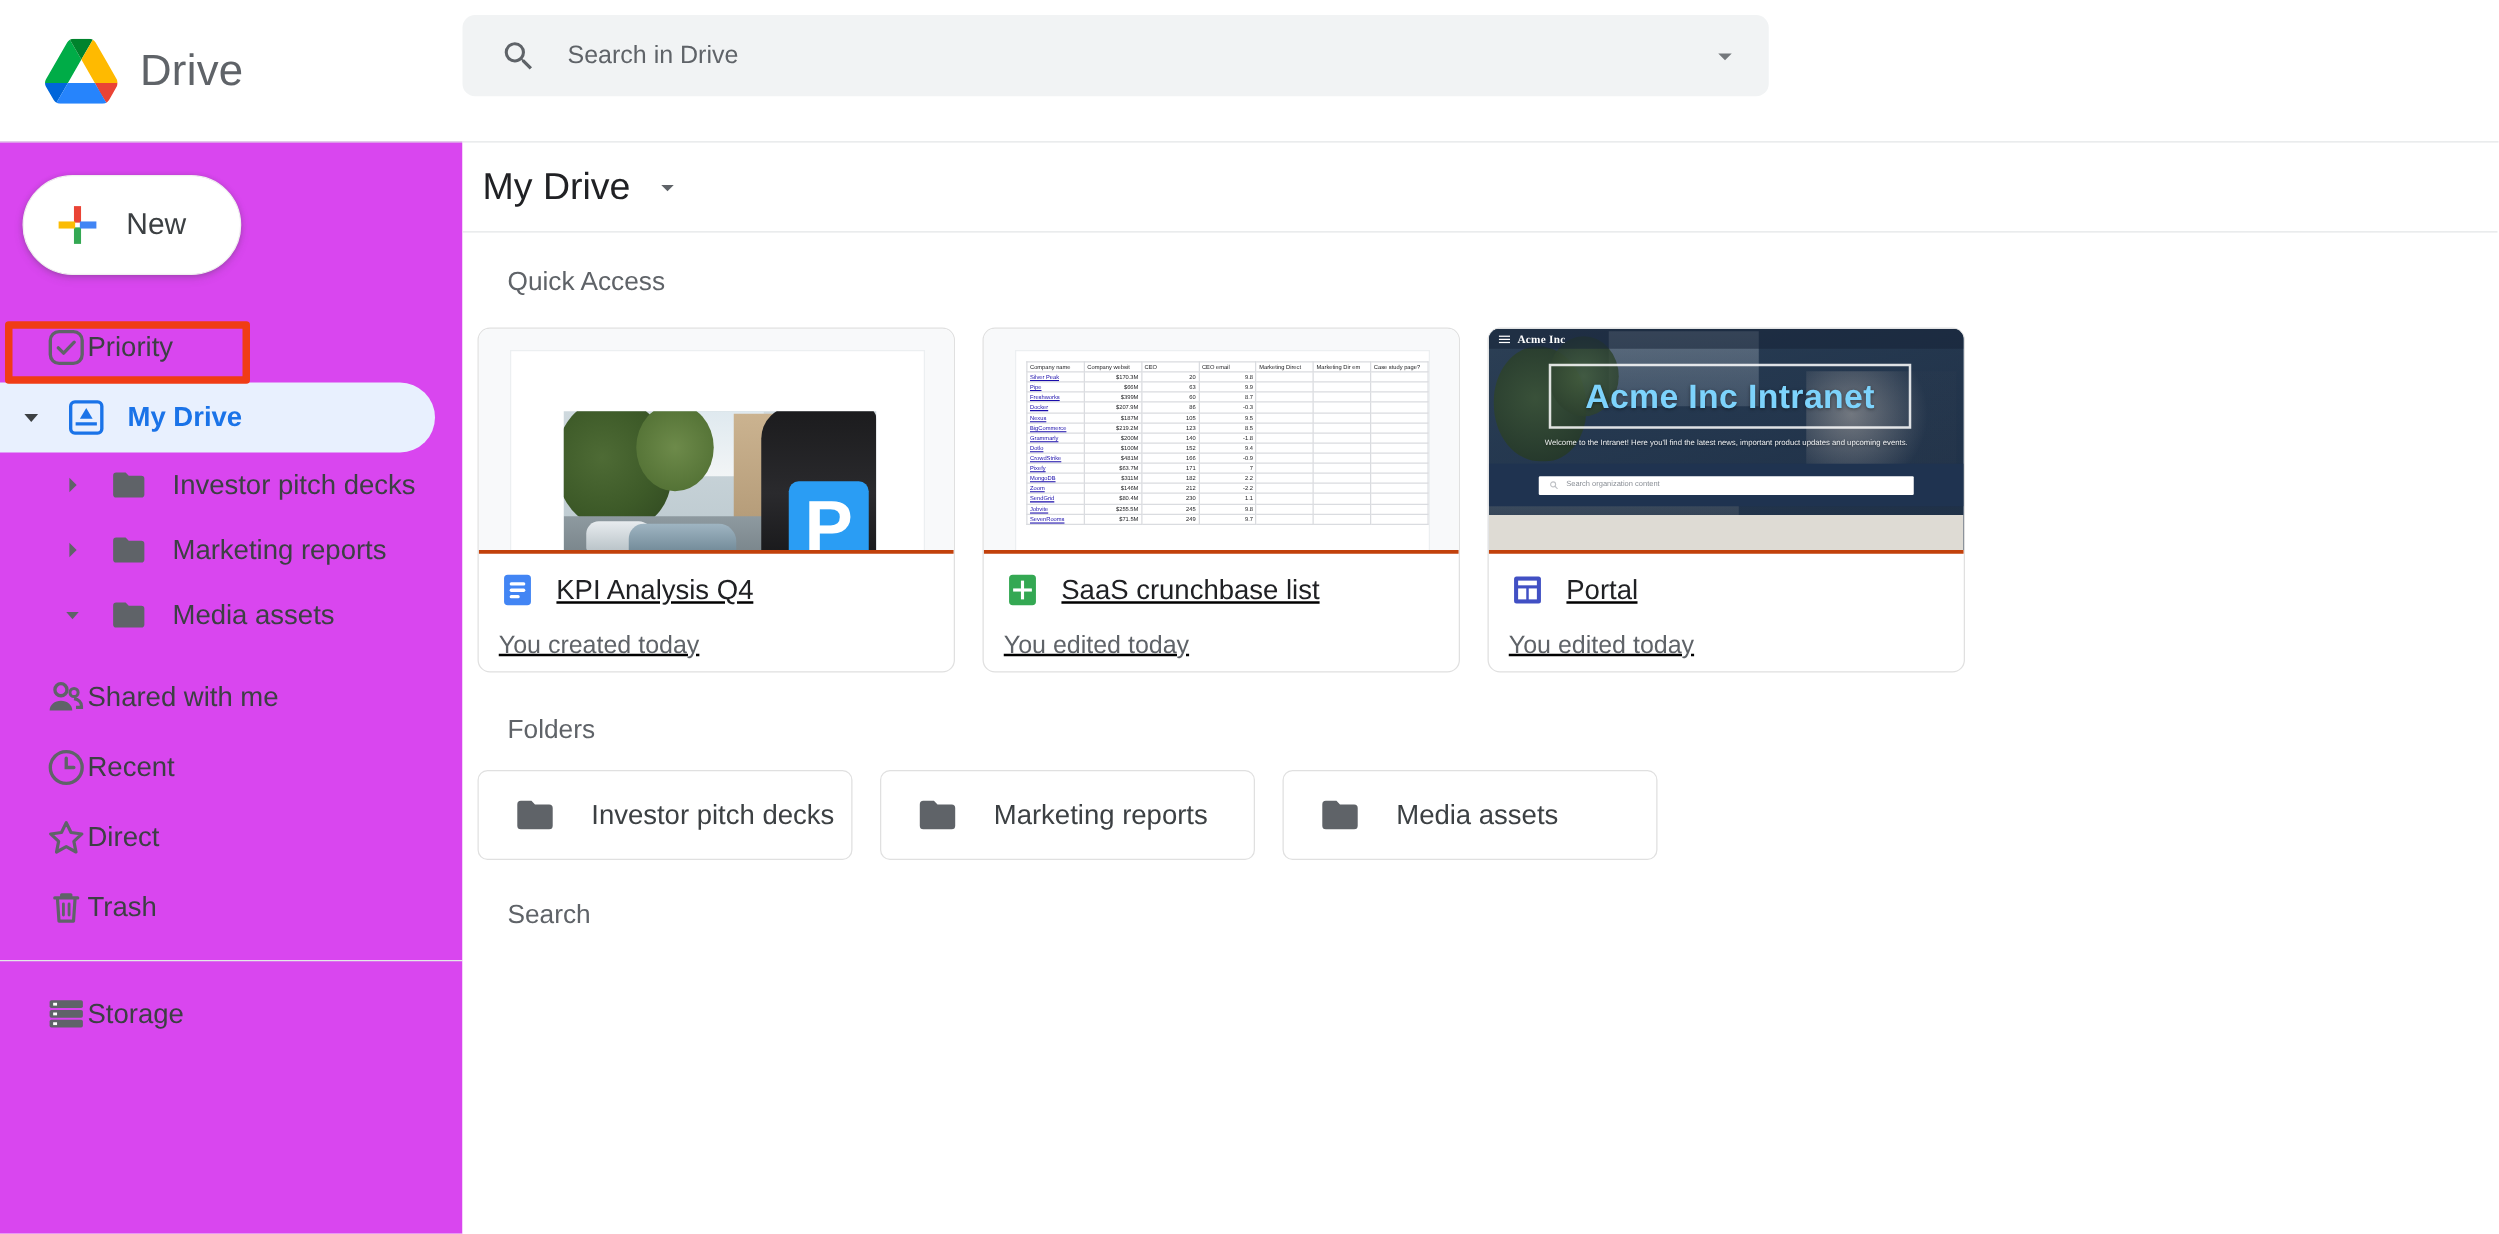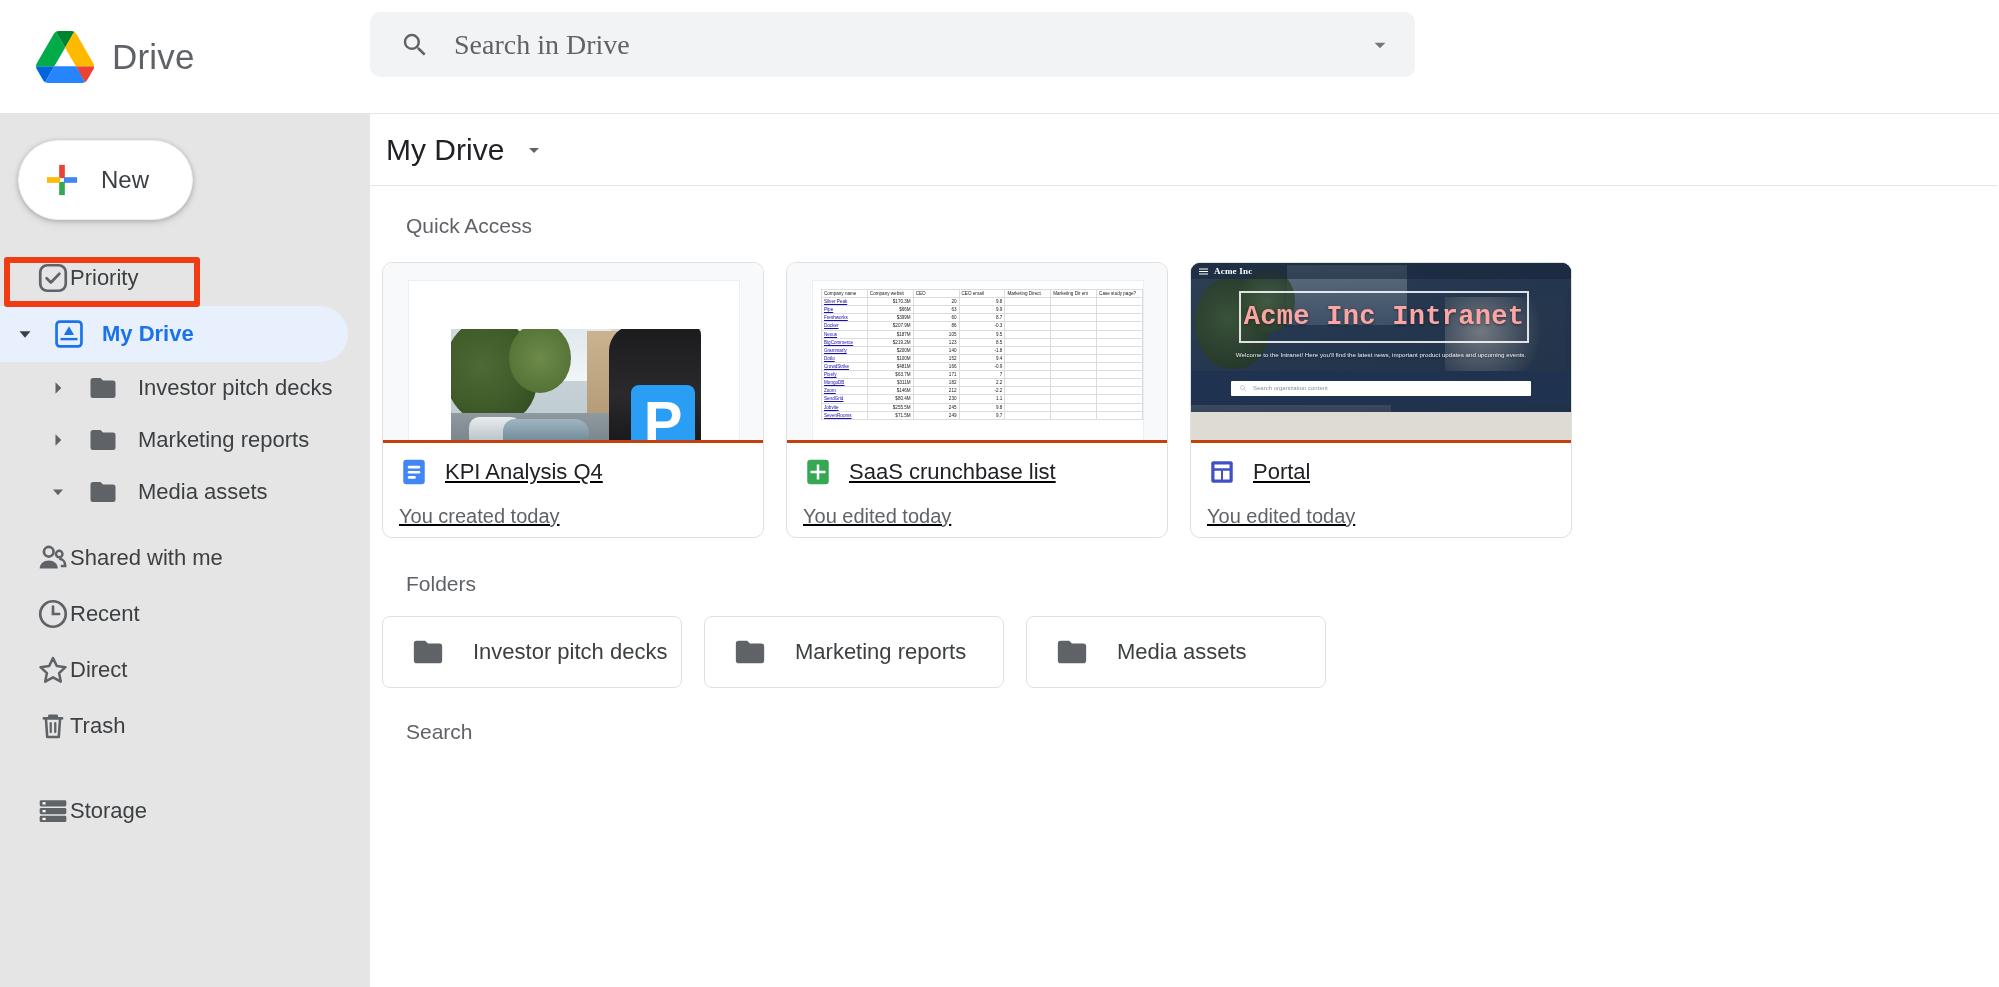--- a/index.html
+++ b/index.html
@@ -59,34 +59,34 @@
     display: flex;
     align-items: center;
     padding: 0 22px 0 30px;
   }
   .search-icon { width: 30px; height: 30px; flex: none; margin-right: 24px; }
   .search-input {
     flex: 1;
     border: 0;
     outline: 0;
     background: transparent;
-    font-family: Liberation Serif, serif;
-    font-size: 28px;
+    font-family: Liberation Sans, sans-serif;
+    font-size: 20px;
     color: #3c4043;
   }
   .search-input::placeholder { color: #5f6368; opacity: 1; }
   .search-caret { width: 26px; height: 26px; flex: none; opacity: .85; }
 
   
   .sidebar {
     position: absolute;
     top: 113px; left: 0;
     width: 370px;
     height: 874px;
-    background: #e5e5e5;
+    background: #d946ef;
     border-top: 1px solid #e4e6e8;
     padding-top: 18px;
   }
   .new-btn {
     margin: 8px 0 0 18px;
     width: 175px;
     height: 80px;
     border-radius: 40px;
     background: #fff;
     border: 1px solid #f0f0f0;
@@ -306,22 +306,22 @@
   .site-brand {
     font-family: "Liberation Serif", serif;
     font-size: 9px; color: #fff; font-weight: 700; letter-spacing:.2px;
   }
   .site-hero-box {
     position:absolute; left:48px; top:28px; width:290px; height:52px;
     border: 2px solid rgba(255,255,255,.85);
     display:flex; align-items:center; justify-content:center;
   }
   .site-hero-title {
-    font-family: Liberation Mono, monospace;
-    font-size: 27px; color:#fca5a5; font-weight:700; letter-spacing:.3px;
+    font-family: Liberation Sans, sans-serif;
+    font-size: 27px; color:#7dd3fc; font-weight:700; letter-spacing:.3px;
     text-shadow: 0 1px 3px rgba(0,0,0,.45);
     text-align: center;
   }
   .site-hero-sub {
     position:absolute; left:50%; transform:translateX(-50%); top:88px;
     font-size: 6.2px; color: rgba(255,255,255,.92); white-space: nowrap;
     text-shadow: 0 1px 2px rgba(0,0,0,.4);
   }
   .site-searchrow {
     position:absolute; left:0; right:0; top:108px; height:34px;

